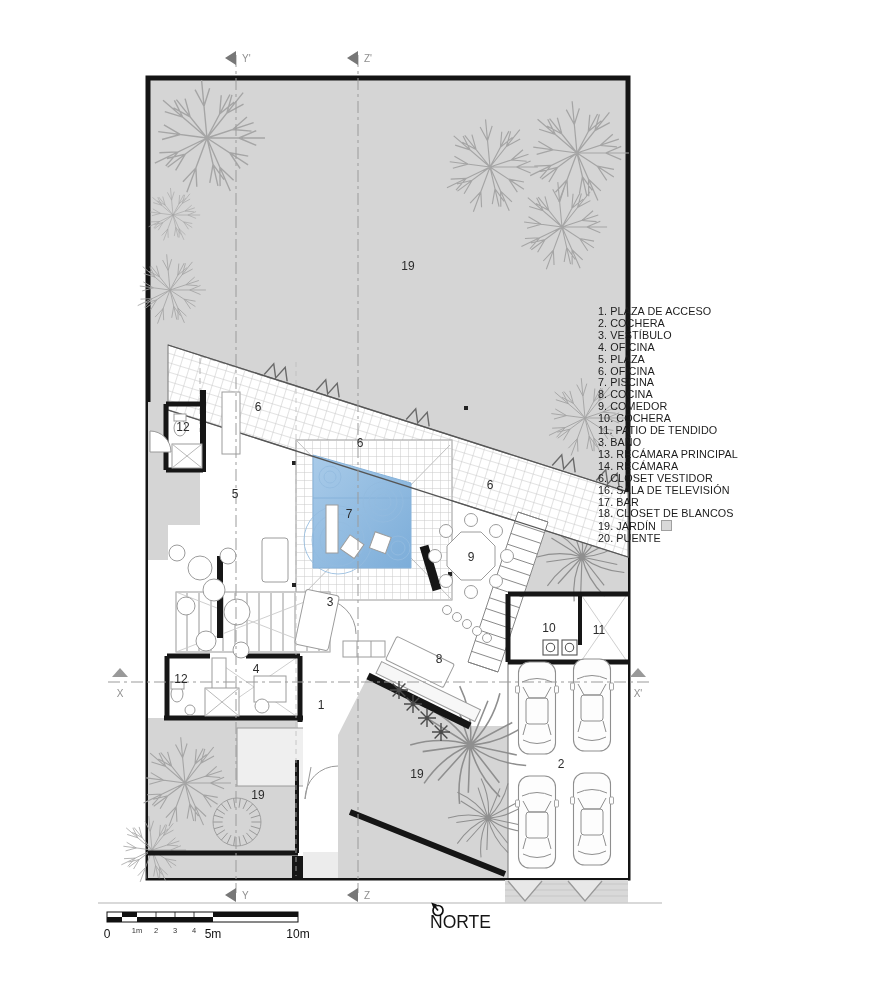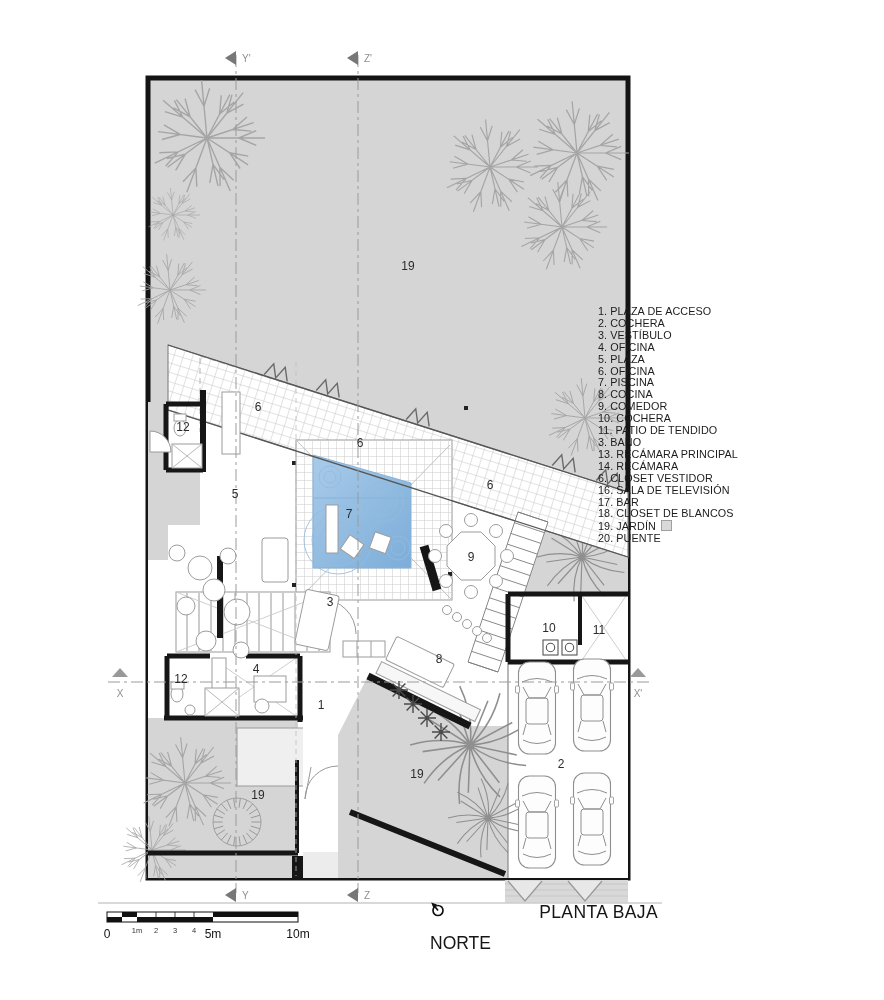--- a/index.html
+++ b/index.html
@@ -344,21 +344,20 @@
   <div class="lg-row"><span class="lg-num">14.</span><span>RECÁMARA</span></div>
   <div class="lg-row"><span class="lg-num">6.</span><span>CLOSET VESTIDOR</span></div>
   <div class="lg-row"><span class="lg-num">16.</span><span>SALA DE TELEVISIÓN</span></div>
   <div class="lg-row"><span class="lg-num">17.</span><span>BAR</span></div>
   <div class="lg-row"><span class="lg-num">18.</span><span>CLOSET DE BLANCOS</span></div>
   <div class="lg-row"><span class="lg-num">19.</span><span>JARDÍN</span><span class="swatch" style="background:#d9d9d9;border:1px solid #a0a0a0"></span></div>
   <div class="lg-row"><span class="lg-num">20.</span><span>PUENTE</span></div>
 </div>
 
 <div class="titleblock">
-  <div class="pb">PLANTA BAJA</div>
   <div class="norte">
     <svg width="15" height="15">
       <circle cx="8" cy="8.5" r="5" fill="none" stroke="#111" stroke-width="1.7"></circle>
       <line x1="8" y1="8.5" x2="3.4" y2="2.8" stroke="#111" stroke-width="1.7"></line>
       <polygon points="1.2,0.6 7,2.6 3.4,6 " fill="#111"></polygon>
     </svg>
     <span>NORTE</span>
   </div>
 </div>
 

